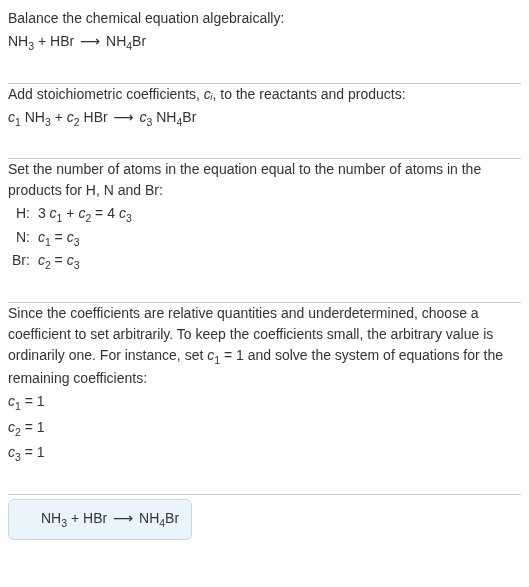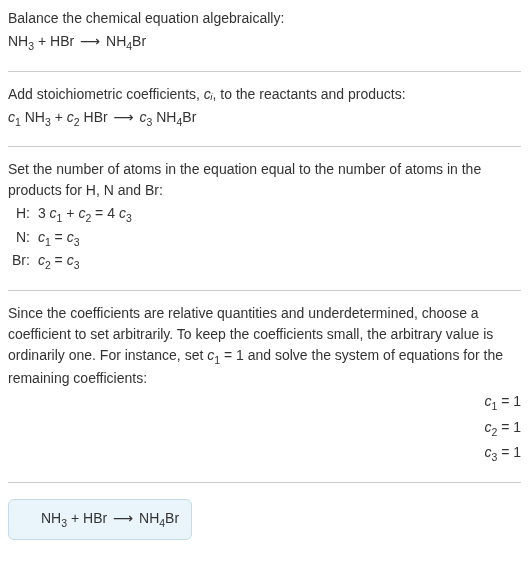--- a/index.html
+++ b/index.html
@@ -6,22 +6,22 @@
       font-family: Arial, sans-serif;
       font-size: 14px;
       color: #333;
       margin: 0;
       padding: 8px;
       width: 513px;
       line-height: 1.5;
     }
     .section {
       border-bottom: 1px solid #ccc;
-      padding-bottom: 16px;
-      margin-bottom: 12px;
+      padding-bottom: 28px;
+      margin-bottom: 0;
     }
     .section:last-of-type {
       border-bottom: none;
     }
     sub {
       font-size: 0.75em;
     }
     .arrow {
       display: inline-block;
       margin: 0 2px;
@@ -49,21 +49,20 @@
       margin-bottom: 4px;
     }
     .answer-eq {
       padding-left: 20px;
     }
     .formula {
       margin-top: 2px;
     }
     .solution {
       margin-top: 2px;
-      text-align: right;
     }
   </style>
 </head>
 <body>
 
 <div class="section">
   <div>Balance the chemical equation algebraically:</div>
   <div class="formula">NH<sub>3</sub> + HBr <span class="arrow">⟶</span> NH<sub>4</sub>Br</div>
 </div>
 

